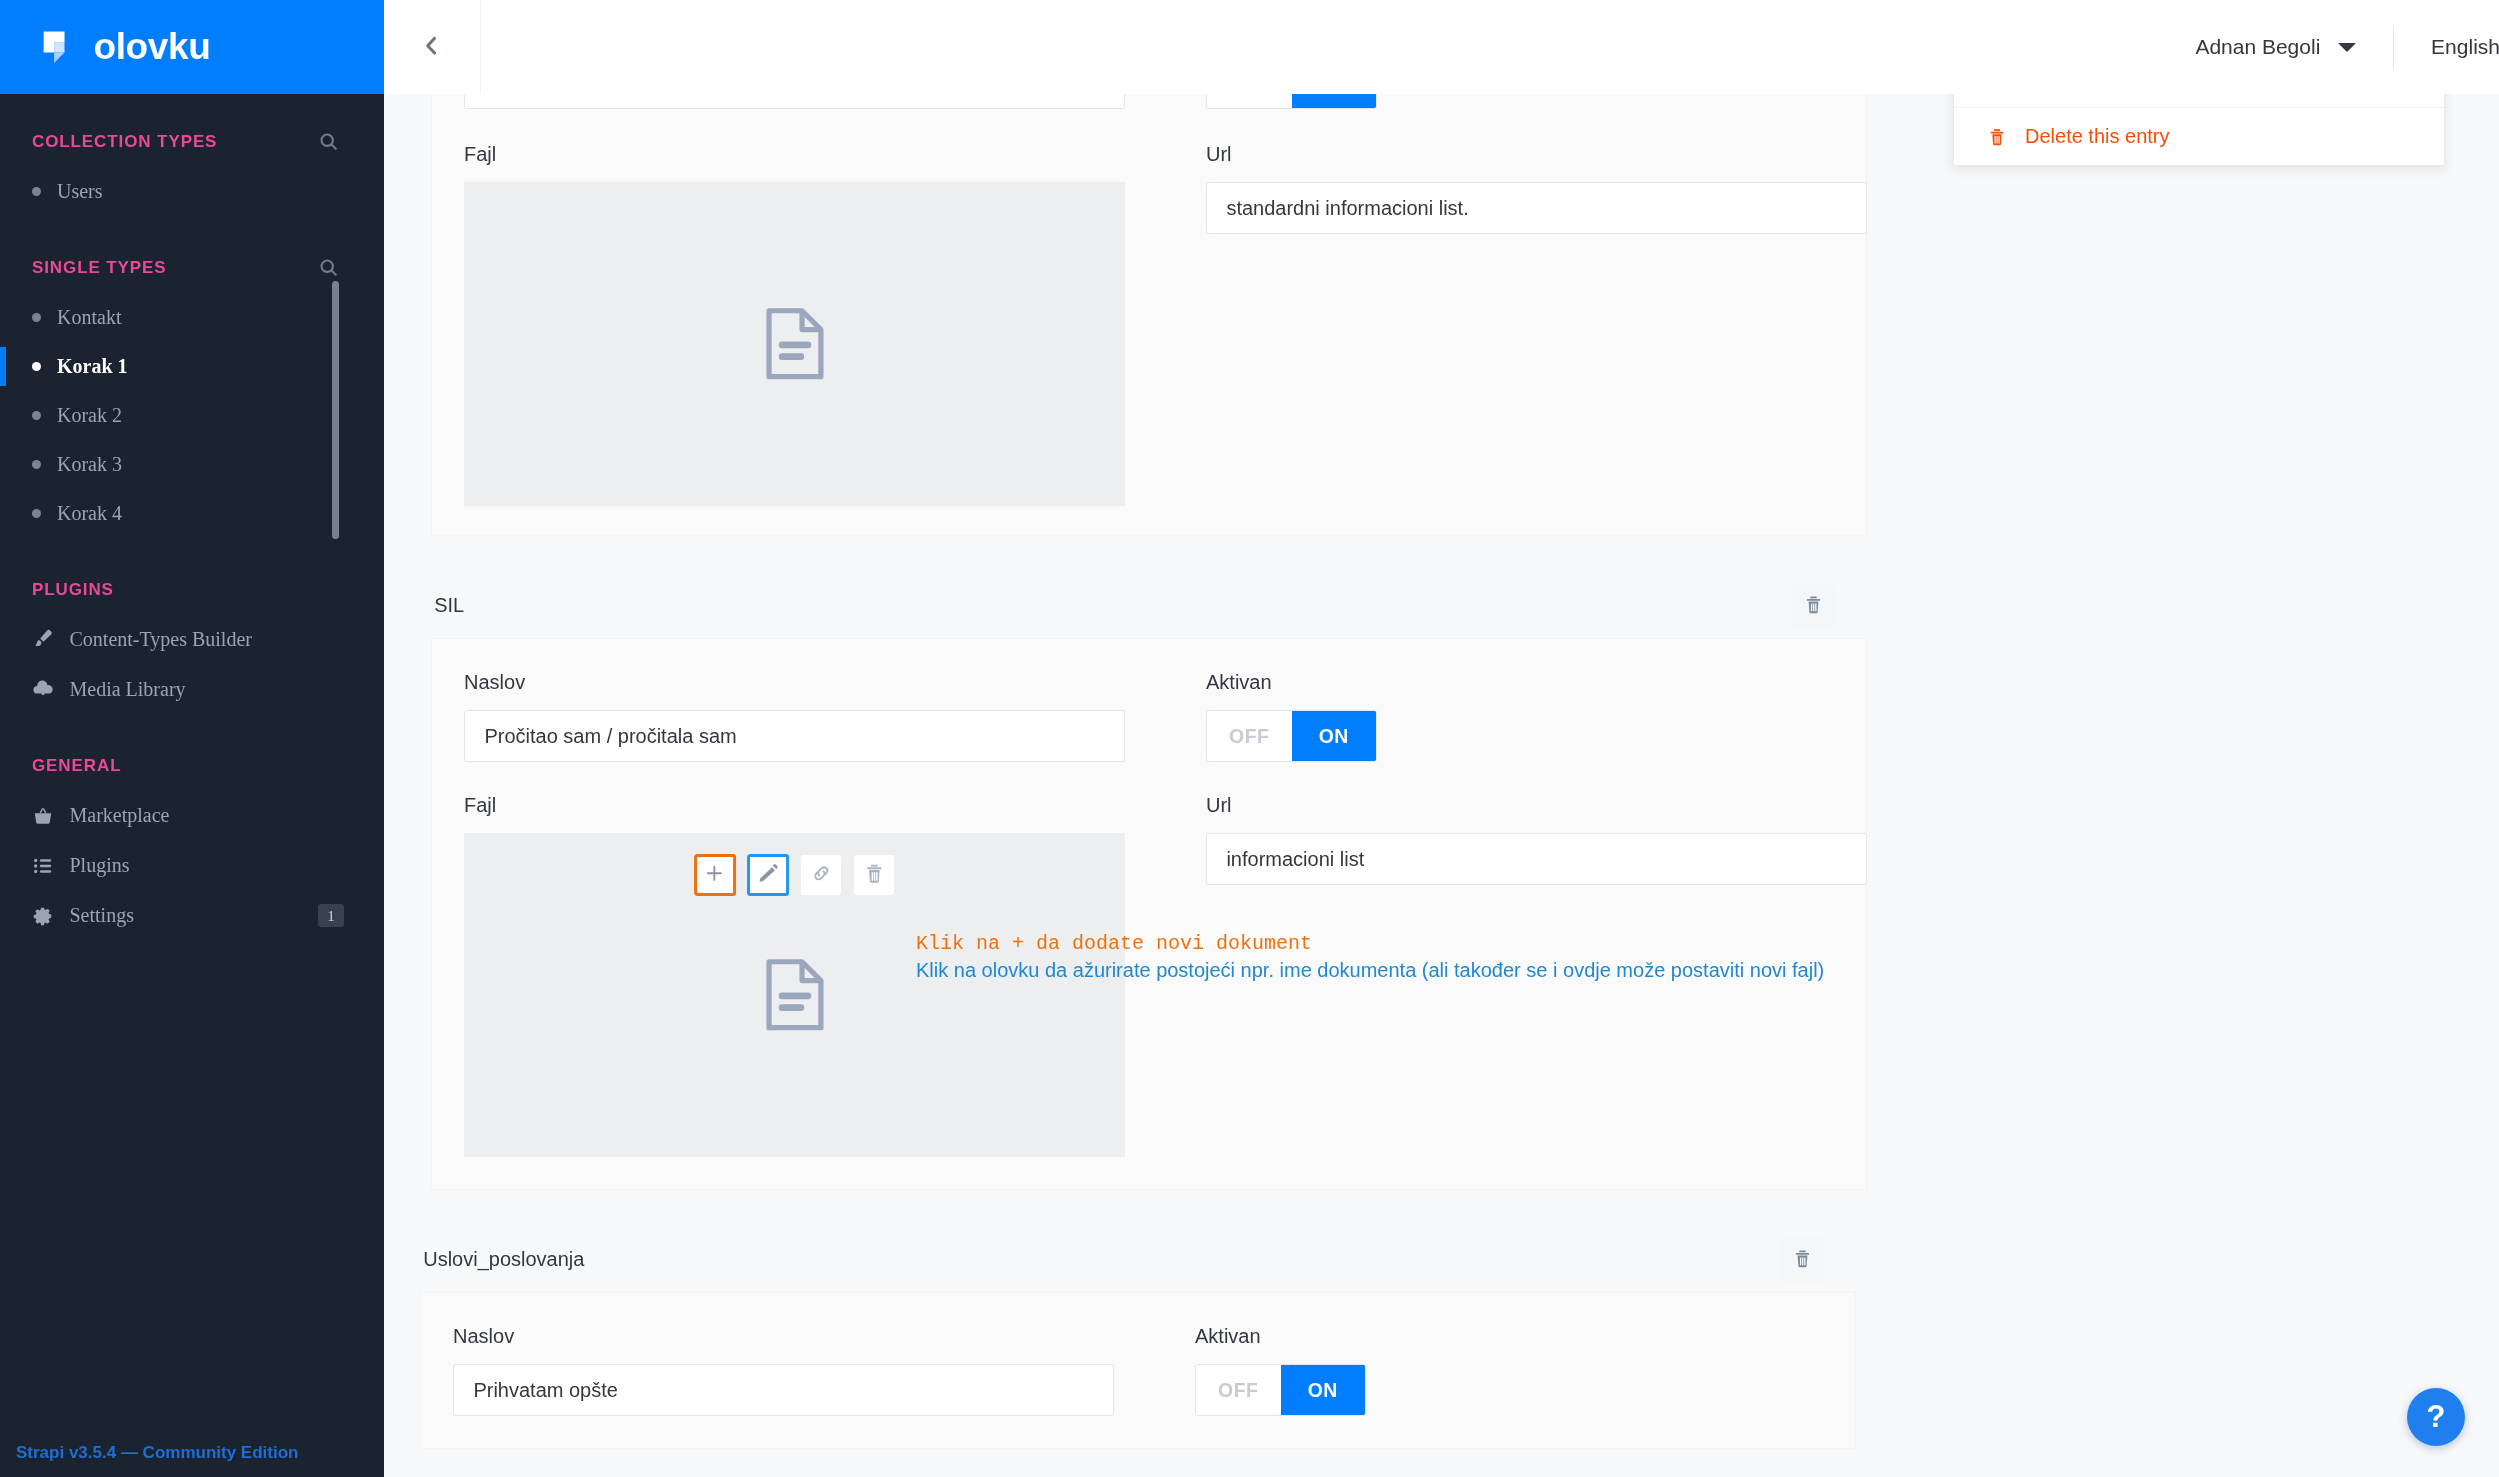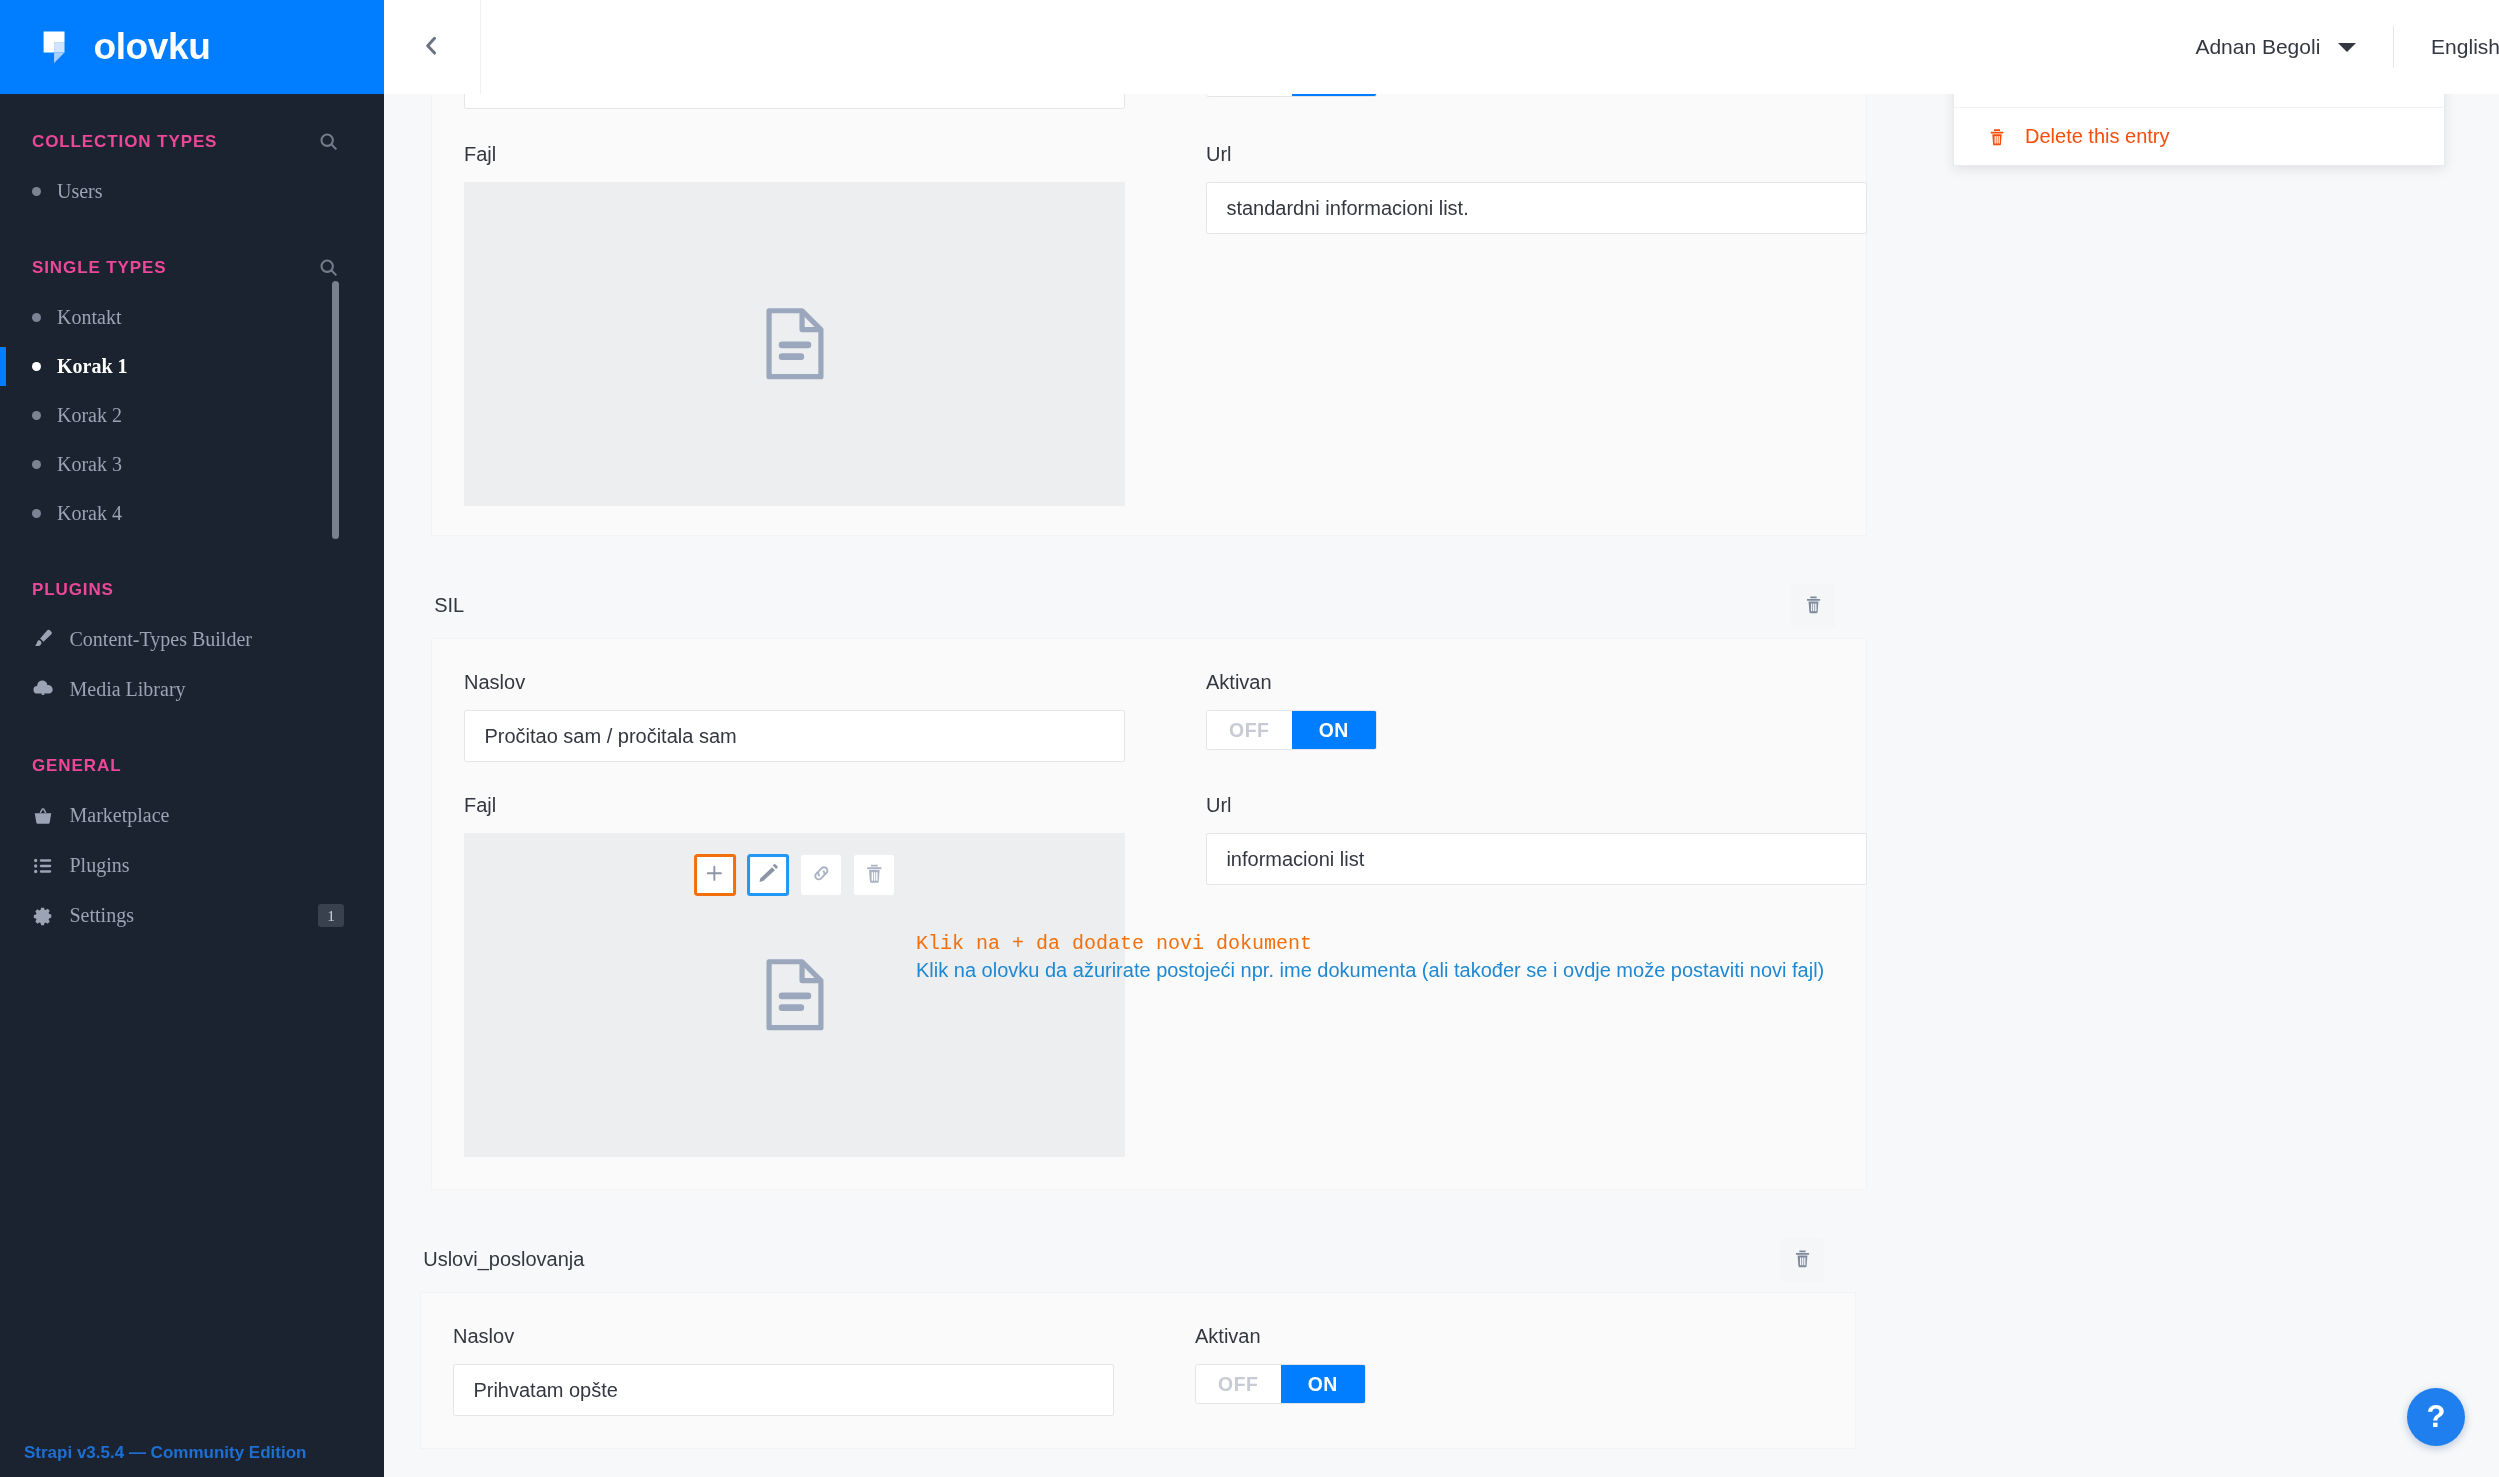--- a/index.html
+++ b/index.html
@@ -68,21 +68,21 @@
     margin-left: auto; background: #39414f; color: #c9d0da;
     font-size: 15.3px; padding: 2.4px 9px; border-radius: 3.2px;
   }
   .nav-gap { height: 27.4px; }
   .scrollbar-track {
     position: absolute; right: 45px; top: 187px; width: 7.3px; height: 258px;
     background: #78828f; border-radius: 4.8px;
   }
   .footer-note {
     position: absolute; bottom: 0; left: 0; right: 0; height: 50px;
-    display: flex; align-items: center; padding-left: 24px;
+    display: flex; align-items: center; padding-left: 16px;
     color: #1d6fd4; font-size: 17px; font-weight: 700;
     background: #1c2330;
   }
 
   
   .right { position: relative; flex: 1 1 auto; height: 1478px; background: #f7f8f9; }
   .topbar {
     height: 94px; background: #ffffff;
     display: flex; align-items: center;
     position: relative; z-index: 4;
@@ -150,21 +150,21 @@
   }
   .finput {
     width: 661px; height: 52px; background: #fff;
     border: 0.8px solid #e3e5e8; border-radius: 2.4px;
     font-size: 20px; color: #333740;
     padding: 0 19.4px;
     font-family: "Liberation Sans", sans-serif;
   }
   .finput::placeholder { color: #9ea7b8; }
 
-  .toggle { display: flex; height: 40px; width: 171px;
+  .toggle { display: flex; height: 52px; width: 171px;
             border: 0.8px solid #e3e5e8; border-radius: 2.4px; overflow: hidden;
             background: #fff; cursor: pointer; }
   .toggle .t-off, .toggle .t-on {
     flex: 1 1 50%; display: flex; align-items: center; justify-content: center;
     font-size: 19.4px; font-weight: 700; letter-spacing: 0.5px;
   }
   .toggle .t-off { color: #c6cbd4; background: #fff; }
   .toggle .t-on  { color: #ffffff; background: #007eff; }
 
   

